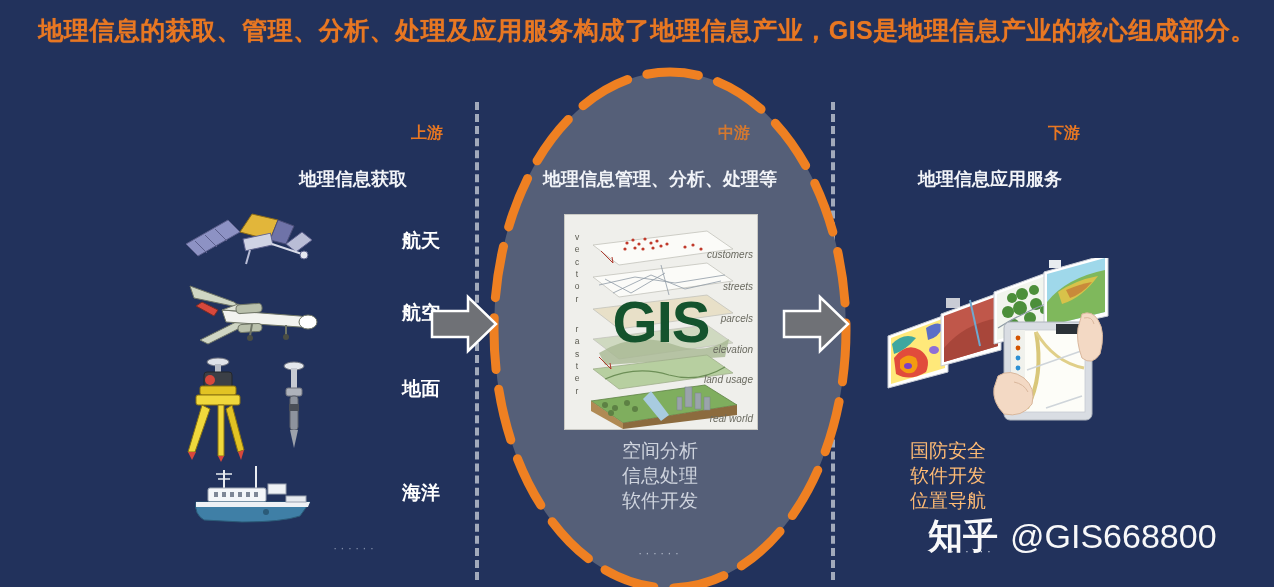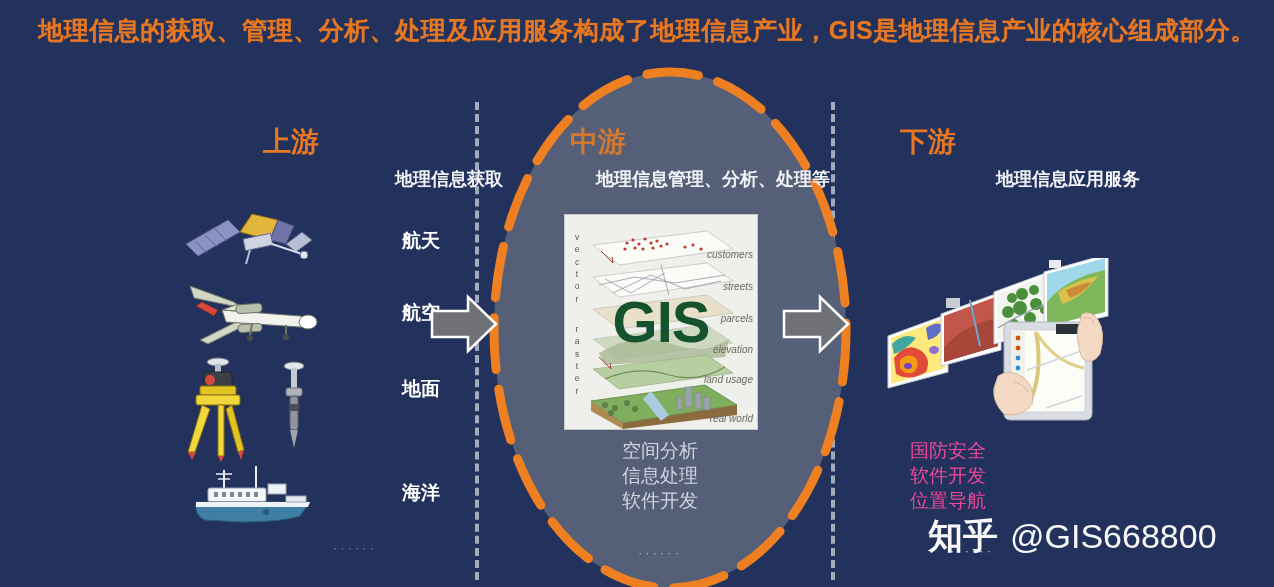--- a/index.html
+++ b/index.html
@@ -30,22 +30,22 @@
     border-left:4px dashed #b9c0cc;opacity:.85;z-index:5;
   }
   #vdiv-left{left:465px;}
   #vdiv-right{left:821px;}
 
   
   .ellipse-wrap{position:absolute;left:479px;top:64px;width:362px;height:540px;z-index:10;}
   .ellipse-wrap svg{display:block;}
 
   
-  .col-stage{position:absolute;color:#e87722;font-size:28px;font-weight:bold;text-align:left;z-index:20;white-space:nowrap;}
-  .col-sub{position:absolute;color:#f2f4f8;font-size:18px;font-weight:bold;text-align:right;z-index:20;white-space:nowrap;}
+  .col-stage{position:absolute;color:#e87722;font-size:16px;font-weight:bold;text-align:right;z-index:20;white-space:nowrap;}
+  .col-sub{position:absolute;color:#f2f4f8;font-size:18px;font-weight:bold;text-align:center;z-index:20;white-space:nowrap;}
 
   #up-stage{left:253px;top:123px;width:180px;}
   #up-sub{left:193px;top:167px;width:300px;}
   #mid-stage{left:560px;top:123px;width:180px;color:#d4782f;}
   #mid-sub{left:480px;top:167px;width:340px;}
   #down-stage{left:890px;top:123px;width:180px;}
   #down-sub{left:830px;top:167px;width:300px;}
 
   
   .up-row{position:absolute;left:170px;width:280px;height:74px;z-index:20;}
@@ -90,21 +90,21 @@
   }
 
   
   .mid-list{position:absolute;left:560px;top:438px;width:180px;text-align:center;z-index:22;}
   .mid-list div{color:#cfd4de;font-size:19px;line-height:25px;white-space:nowrap;}
   .mid-dots{position:absolute;left:560px;top:545px;width:180px;text-align:center;color:#aab2c2;font-size:13px;letter-spacing:3px;z-index:22;}
 
   
   .down-art{position:absolute;left:876px;top:258px;width:230px;height:165px;z-index:20;}
   .down-list{position:absolute;left:900px;top:438px;width:200px;text-align:left;z-index:20;}
-  .down-list div{color:#ec4899;font-size:19px;line-height:25px;white-space:nowrap;}
+  .down-list div{color:#fdba74;font-size:19px;line-height:25px;white-space:nowrap;}
   .down-dots{position:absolute;left:940px;top:543px;width:120px;color:#b8c0d0;font-size:13px;letter-spacing:3px;z-index:20;}
 
   
   .watermark{
     position:absolute;left:918px;top:513px;z-index:60;
     color:#ffffff;font-size:35px;font-weight:bold;white-space:nowrap;
     opacity:.97;
   }
   .wm-zhihu{font-family:"DejaVu Sans","Liberation Sans",sans-serif;}
   .wm-handle{font-weight:normal;font-size:34px;margin-top:40px;}

